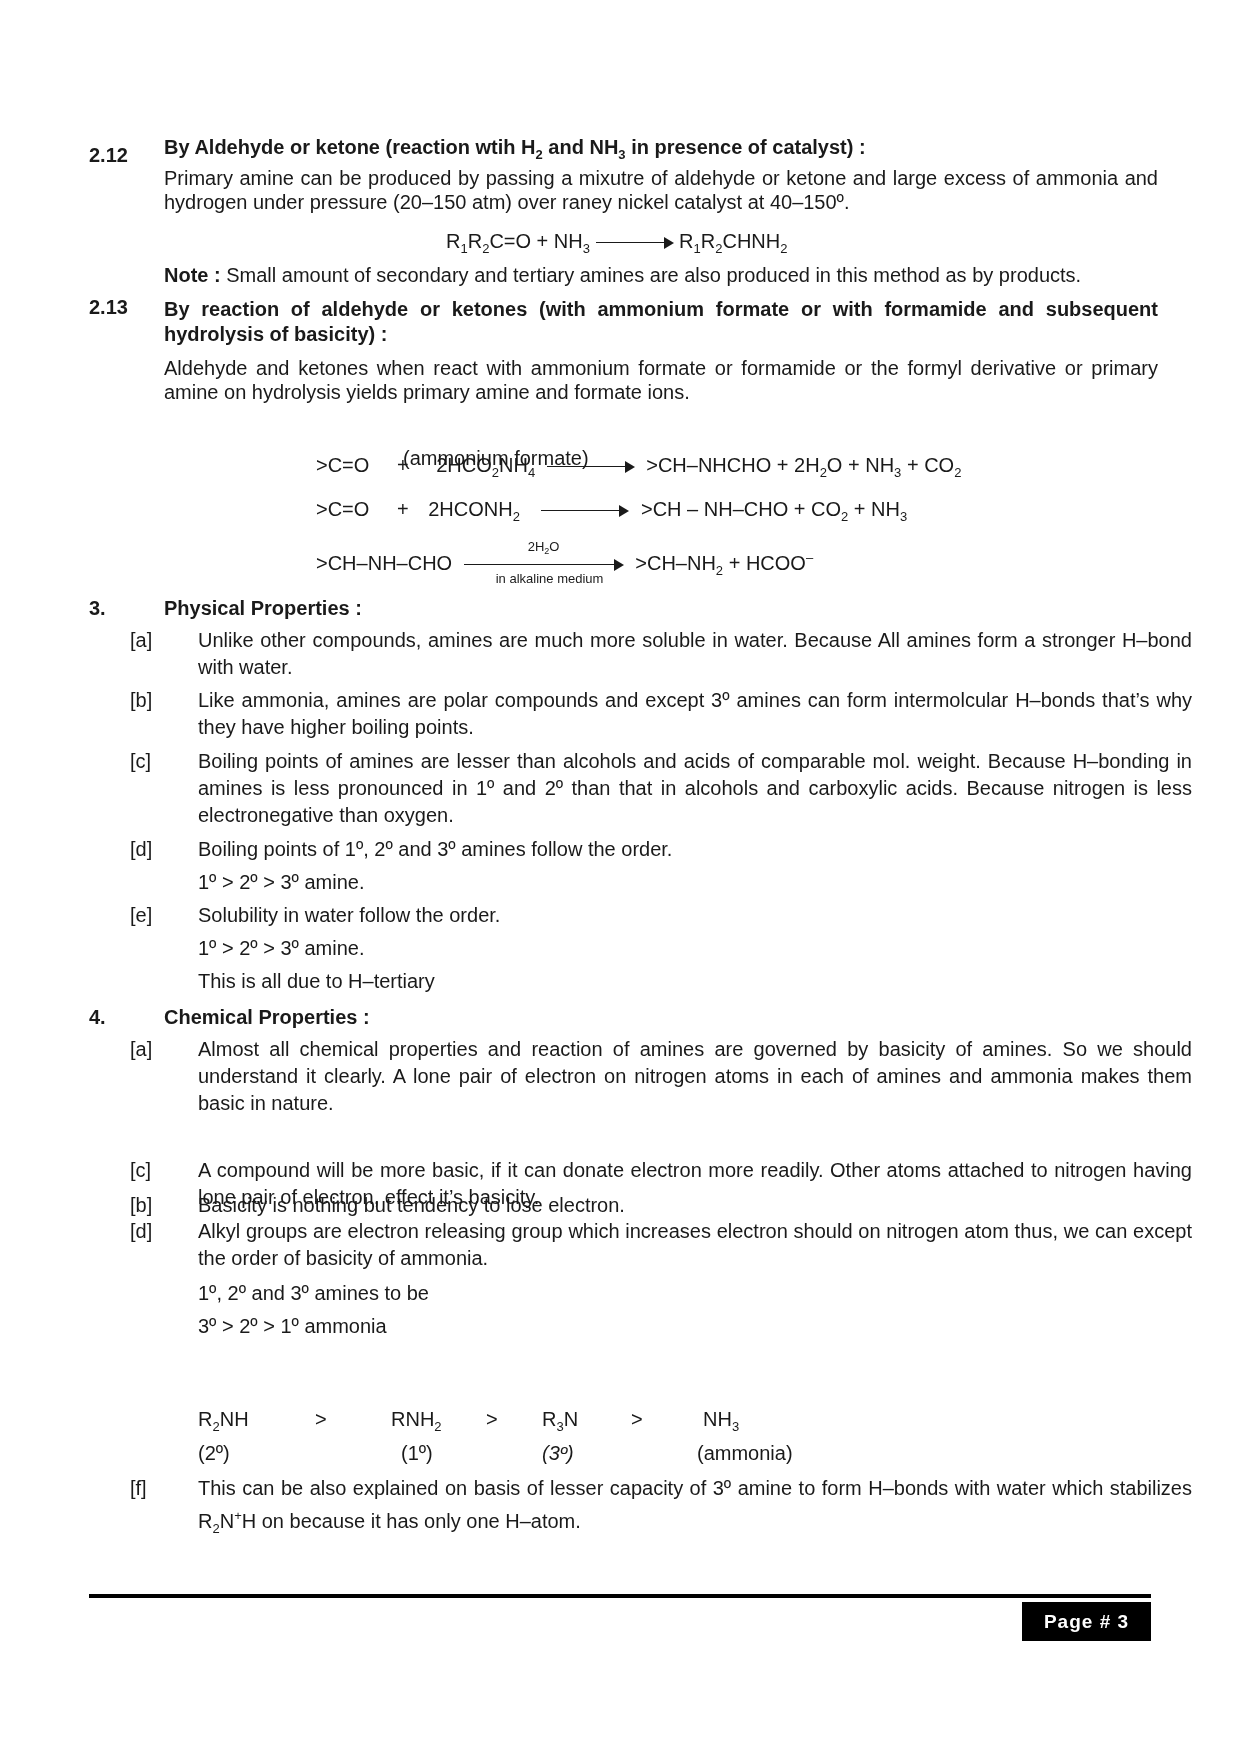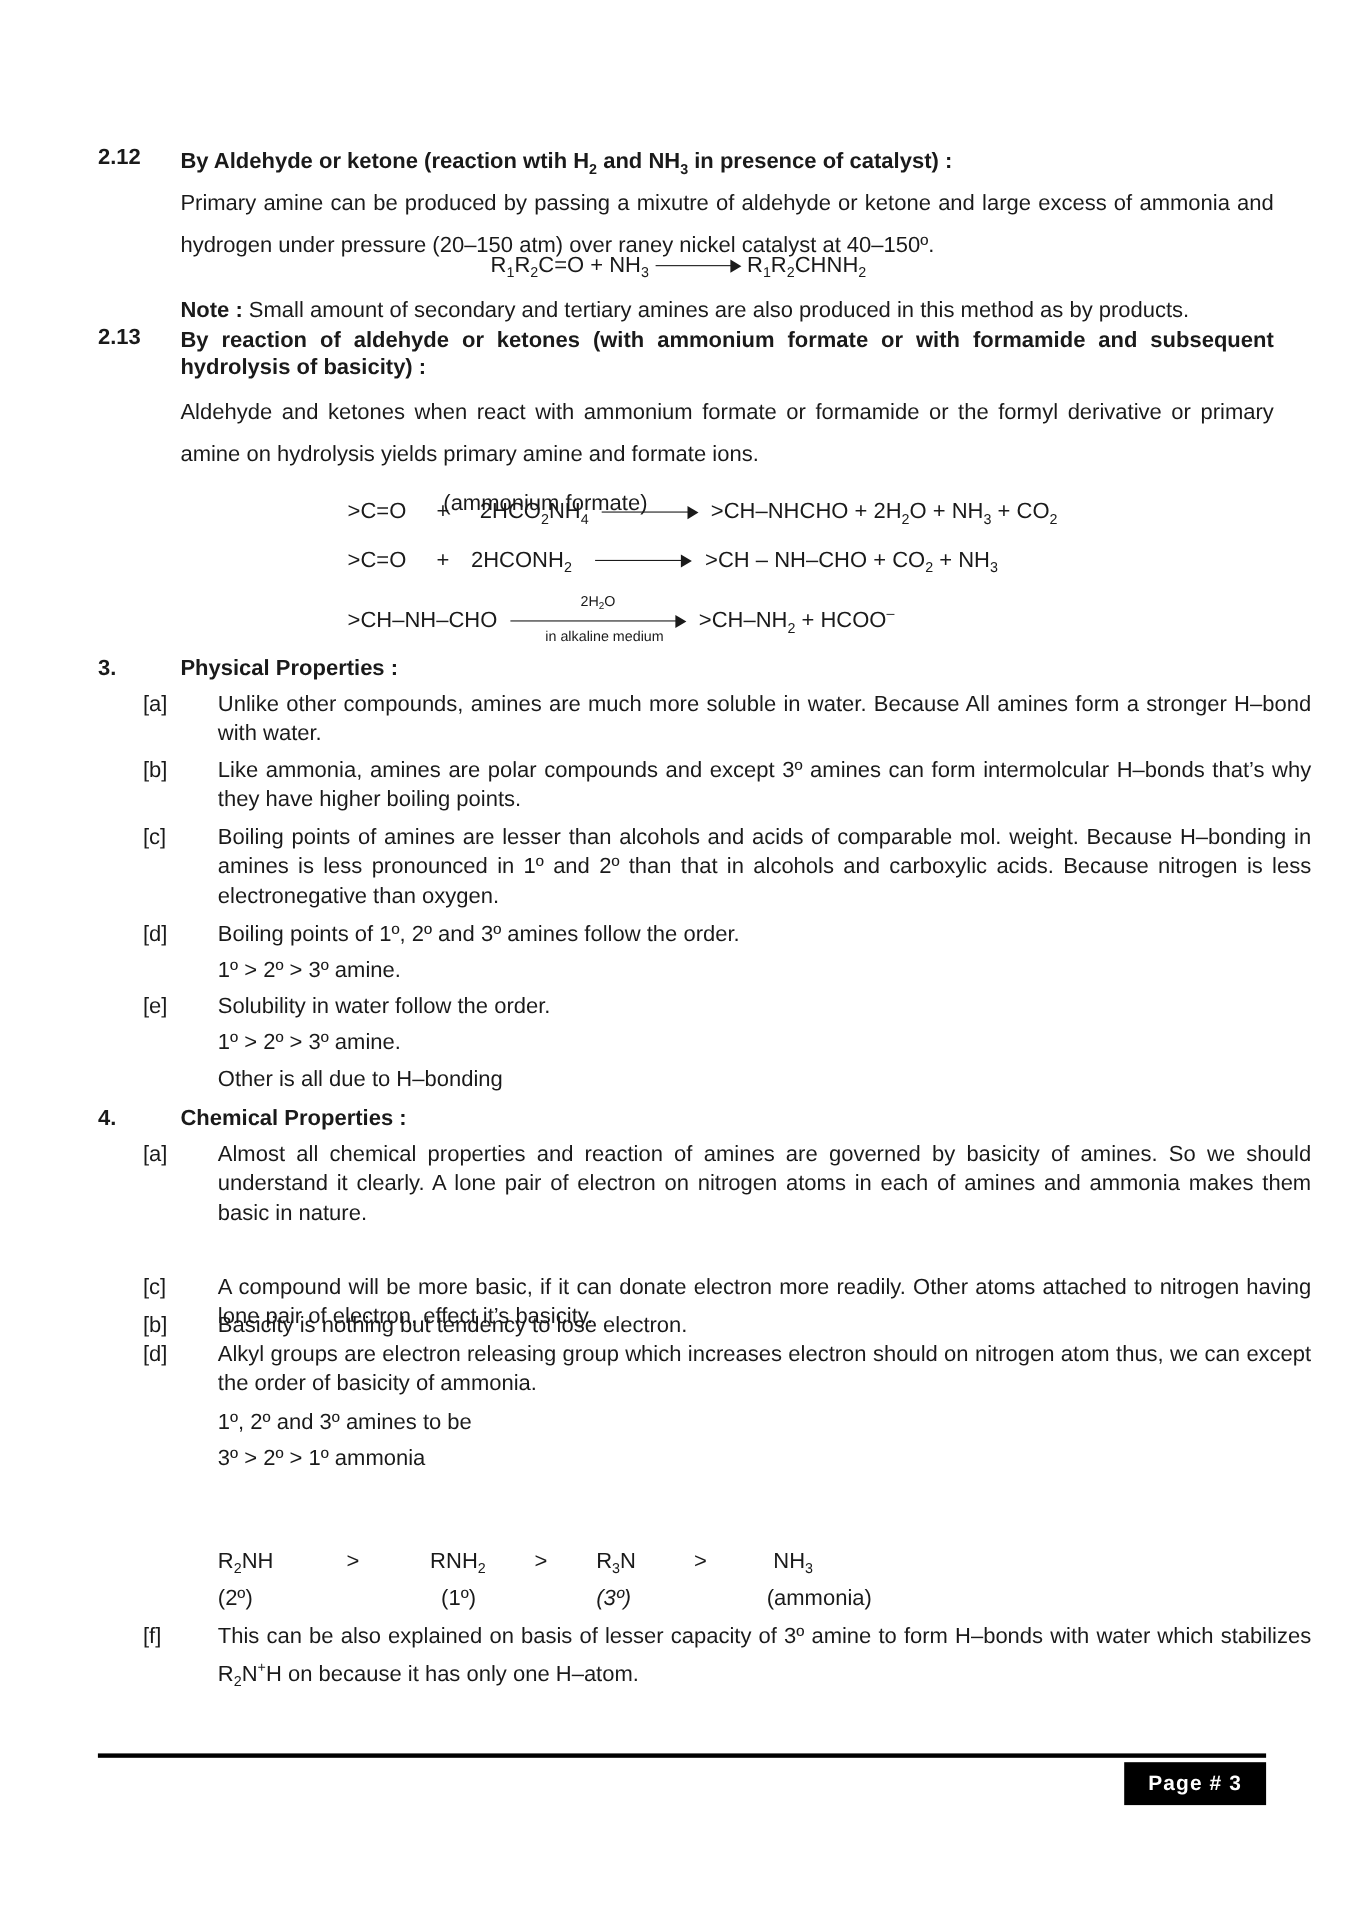--- a/index.html
+++ b/index.html
@@ -1,42 +1,42 @@
 <!DOCTYPE html>
 <html><head>
 <meta charset="utf-8">
 <style>
   html, body { margin: 0; padding: 0; background: #ffffff; }
   body { width: 1240px; height: 1754px; position: relative; overflow: hidden;
          font-family: "Liberation Sans", sans-serif; color: #1a1a1a; font-size: 20px; }
   .page { position: absolute; left: 0; top: 0; width: 1240px; height: 1754px; }
   .num { position: absolute; left: 89px; font-weight: bold; font-size: 20px; }
   .head { position: absolute; left: 164px; font-weight: bold; font-size: 20px; }
-  .para { position: absolute; left: 164px; width: 994px; line-height: 38px; font-size: 20px; text-align: justify; }
+  .para { position: absolute; left: 164px; width: 994px; line-height: 24px; font-size: 20px; text-align: justify; }
   .item { position: absolute; left: 164px; width: 994px; line-height: 27px; font-size: 20px; text-align: justify; }
   .item .lbl { display: inline-block; width: 34px; }
   .hang { padding-left: 34px; text-indent: -34px; }
   .sub { font-size: 13px; vertical-align: -5px; }
   .sup { font-size: 13px; vertical-align: 8px; }
   .eqn { position: absolute; white-space: nowrap; font-size: 20px; }
   .arrow { display: inline-block; position: relative; height: 12px; vertical-align: middle; }
   .arrow .shaft { position: absolute; left: 0; right: 8px; top: 5px; height: 1.5px; background: #1a1a1a; }
   .arrow .head-tip { position: absolute; right: 0; top: 0; width: 0; height: 0;
         border-left: 10px solid #1a1a1a; border-top: 6px solid transparent; border-bottom: 6px solid transparent; }
   .rule { position: absolute; left: 89px; top: 1594px; width: 1062px; height: 4px; background: #000; }
   .pagebox { position: absolute; left: 1022px; top: 1602px; width: 129px; height: 39px; background: #000; color: #fff;
         font-weight: bold; font-size: 19px; display: flex; align-items: center; justify-content: center; letter-spacing: 1px; }
   .small { font-size: 13px; }
 </style>
 </head>
 <body>
 
 <div class="page">
 
-  <div class="num" style="top:132px;">2.12</div>
+  <div class="num" style="top:144px;">2.12</div>
   <div class="head" style="top:136px;"><span>By Aldehyde or ketone (reaction wtih H</span><span class="sub">2</span><span> and NH</span><span class="sub">3</span><span> in presence of catalyst) :</span></div>
   <div class="para" style="top:166px;">Primary amine can be produced by passing a mixutre of aldehyde or ketone and large excess of ammonia and hydrogen under pressure (20–150 atm) over raney nickel catalyst at 40–150º.</div>
 
   <div class="eqn" style="left:446px; top:230px;">
     <span>R</span><span class="sub">1</span><span>R</span><span class="sub">2</span><span>C=O + NH</span><span class="sub">3</span>
     <span class="arrow" style="width:78px;"><span class="shaft"></span><span class="head-tip"></span></span>
     <span>R</span><span class="sub">1</span><span>R</span><span class="sub">2</span><span>CHNH</span><span class="sub">2</span>
   </div>
 
   <div class="para" style="top:263px;"><b>Note :</b><span> Small amount of secondary and tertiary amines are also produced in this method as by products.</span></div>
@@ -79,21 +79,21 @@
   <div class="num" style="top:597px;">3.</div>
   <div class="head" style="top:597px;">Physical Properties :</div>
 
   <div class="item hang" style="top:627px;"><span class="lbl">[a]</span><span>Unlike other compounds, amines are much more soluble in water. Because All amines form a stronger H–bond with water.</span></div>
   <div class="item hang" style="top:687px;"><span class="lbl">[b]</span><span>Like ammonia, amines are polar compounds and except 3º amines can form intermolcular H–bonds that’s why they have higher boiling points.</span></div>
   <div class="item hang" style="top:748px;"><span class="lbl">[c]</span><span>Boiling points of amines are lesser than alcohols and acids of comparable mol. weight. Because H–bonding in amines is less pronounced in 1º and 2º than that in alcohols and carboxylic acids. Because nitrogen is less electronegative than oxygen.</span></div>
   <div class="item hang" style="top:836px;"><span class="lbl">[d]</span><span>Boiling points of 1º, 2º and 3º amines follow the order.</span></div>
   <div class="item" style="top:869px; left:198px;">1º &gt; 2º &gt; 3º amine.</div>
   <div class="item hang" style="top:902px;"><span class="lbl">[e]</span><span>Solubility in water follow the order.</span></div>
   <div class="item" style="top:935px; left:198px;">1º &gt; 2º &gt; 3º amine.</div>
-  <div class="item" style="top:968px; left:198px;">Other is all due to H–bonding</div>
+  <div class="item" style="top:968px; left:198px;">This is all due to H–tertiary</div>
 
   <div class="num" style="top:1006px;">4.</div>
   <div class="head" style="top:1006px;">Chemical Properties :</div>
 
   <div class="item hang" style="top:1036px;"><span class="lbl">[a]</span><span>Almost all chemical properties and reaction of amines are governed by basicity of amines. So we should understand it clearly. A lone pair of electron on nitrogen atoms in each of amines and ammonia makes them basic in nature.</span></div>
   <div class="item hang" style="top:1192px;"><span class="lbl">[b]</span><span>Basicity is nothing but tendency to lose electron.</span></div>
   <div class="item hang" style="top:1157px;"><span class="lbl">[c]</span><span>A compound will be more basic, if it can donate electron more readily. Other atoms attached to nitrogen having lone pair of electron, effect it’s basicity.</span></div>
   <div class="item hang" style="top:1218px;"><span class="lbl">[d]</span><span>Alkyl groups are electron releasing group which increases electron should on nitrogen atom thus, we can except the order of basicity of ammonia.</span></div>
   <div class="item" style="top:1280px; left:198px;">1º, 2º and 3º amines to be</div>
   <div class="item" style="top:1313px; left:198px;">3º &gt; 2º &gt; 1º ammonia</div>

